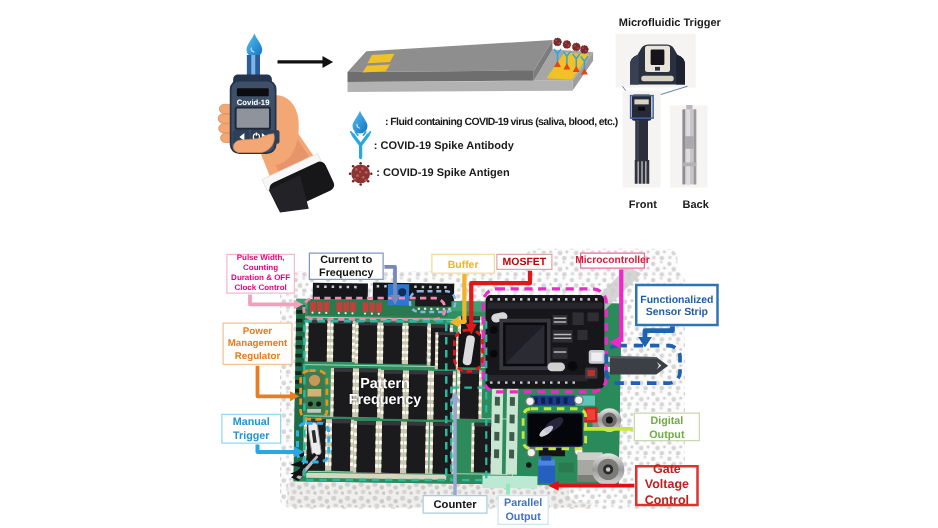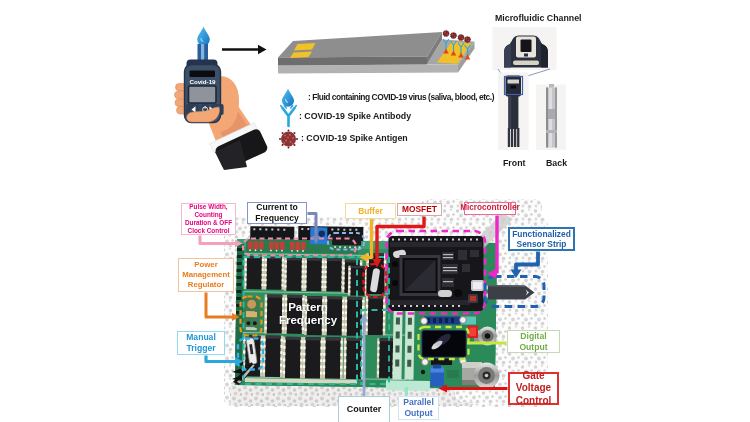--- a/index.html
+++ b/index.html
@@ -564,28 +564,28 @@
   <path d="M360,321 L368,321 L364,313 Z" fill="#93a9d1" stroke="none"></path>
   <path d="M406.5,395.5 L406.5,387" stroke="#90e8c0" stroke-width="3.2"></path>
 </g>
 </svg>
 
 <div class="lbl" style="left:181px;top:203px;width:55px;height:32px;border:1.5px solid #f6b8cf;color:#e6007e;font-size:6.4px;">Pulse Width,<br>Counting<br>Duration &amp; OFF<br>Clock Control</div>
 <div class="lbl" style="left:247px;top:202px;width:60px;height:22px;border:1.5px solid #8496c8;color:#111;font-size:8.6px;">Current to<br>Frequency</div>
 <div class="lbl" style="left:345px;top:203px;width:51px;height:16px;border:1.5px solid #f2dc9a;color:#f0b429;font-size:8.4px;">Buffer</div>
 <div class="lbl" style="left:397px;top:203px;width:45px;height:13px;border:1.5px solid #d8a8a8;color:#c00000;font-size:8.4px;">MOSFET</div>
 <div class="lbl" style="left:464px;top:202px;width:52px;height:13px;border:1.5px solid #ee6a9a;color:#d02038;font-size:8.2px;">Microcontroller</div>
-<div class="lbl" style="left:508px;top:227px;width:67px;height:24px;border:2px solid #2e74b5;color:#1f5fa8;font-size:8.4px;">Functionalized<br>Sensor Strip</div>
+<div class="lbl" style="left:508px;top:227px;width:67px;height:34px;border:2px solid #2e74b5;color:#1f5fa8;font-size:8.4px;">Functionalized<br>Sensor Strip</div>
 <div class="lbl" style="left:178px;top:258px;width:56px;height:34px;border:1.5px solid #f2c49a;color:#e87c1e;font-size:7.8px;">Power<br>Management<br>Regulator</div>
 <div class="lbl" style="left:177px;top:331px;width:48px;height:24px;border:1.5px solid #92d8f2;color:#2196d3;font-size:8.6px;">Manual<br>Trigger</div>
 <div class="lbl" style="left:507px;top:330px;width:53px;height:23px;border:1.5px solid #c6d9b0;color:#70ad47;font-size:8.6px;">Digital<br>Output</div>
 <div class="lbl" style="left:508px;top:372px;width:51px;height:33px;border:2px solid #e03030;color:#c02020;font-size:10px;">Gate<br>Voltage<br>Control</div>
-<div class="lbl" style="left:338px;top:396px;width:52px;height:27px;border:1.5px solid #a8ccd8;color:#111;font-size:9px;">Counter</div>
+<div class="lbl" style="left:338px;top:396px;width:52px;height:15px;border:1.5px solid #a8ccd8;color:#111;font-size:9px;">Counter</div>
 <div class="lbl" style="left:398px;top:396px;width:41px;height:24px;border:1.5px solid #cae6f2;color:#4472c4;font-size:8.6px;">Parallel<br>Output</div>
 
-<div class="txt" style="left:495px;top:13px;font-size:8.8px;">Microfluidic Channel</div>
+<div class="txt" style="left:495px;top:13px;font-size:8.8px;">Microfluidic Trigger</div>
 <div class="txt" style="left:503px;top:158px;font-size:8.8px;font-weight:600;">Front</div>
 <div class="txt" style="left:546px;top:158px;font-size:8.8px;font-weight:600;">Back</div>
 <div class="txt" style="left:308px;top:91.5px;font-size:8.4px;letter-spacing:-0.45px;">: Fluid containing COVID-19 virus (saliva, blood, etc.)</div>
 <div class="txt" style="left:299px;top:111px;font-size:8.8px;">: COVID-19 Spike Antibody</div>
 <div class="txt" style="left:301px;top:133px;font-size:8.8px;">: COVID-19 Spike Antigen</div>
 <div class="txt" style="left:275px;top:301px;width:66px;text-align:center;font-size:11.5px;color:#fff;white-space:normal;line-height:1.15;z-index:6;text-shadow:0 0 2px rgba(0,0,0,0.6);">Pattern Frequency</div>
 </div>
 
 </body></html>

